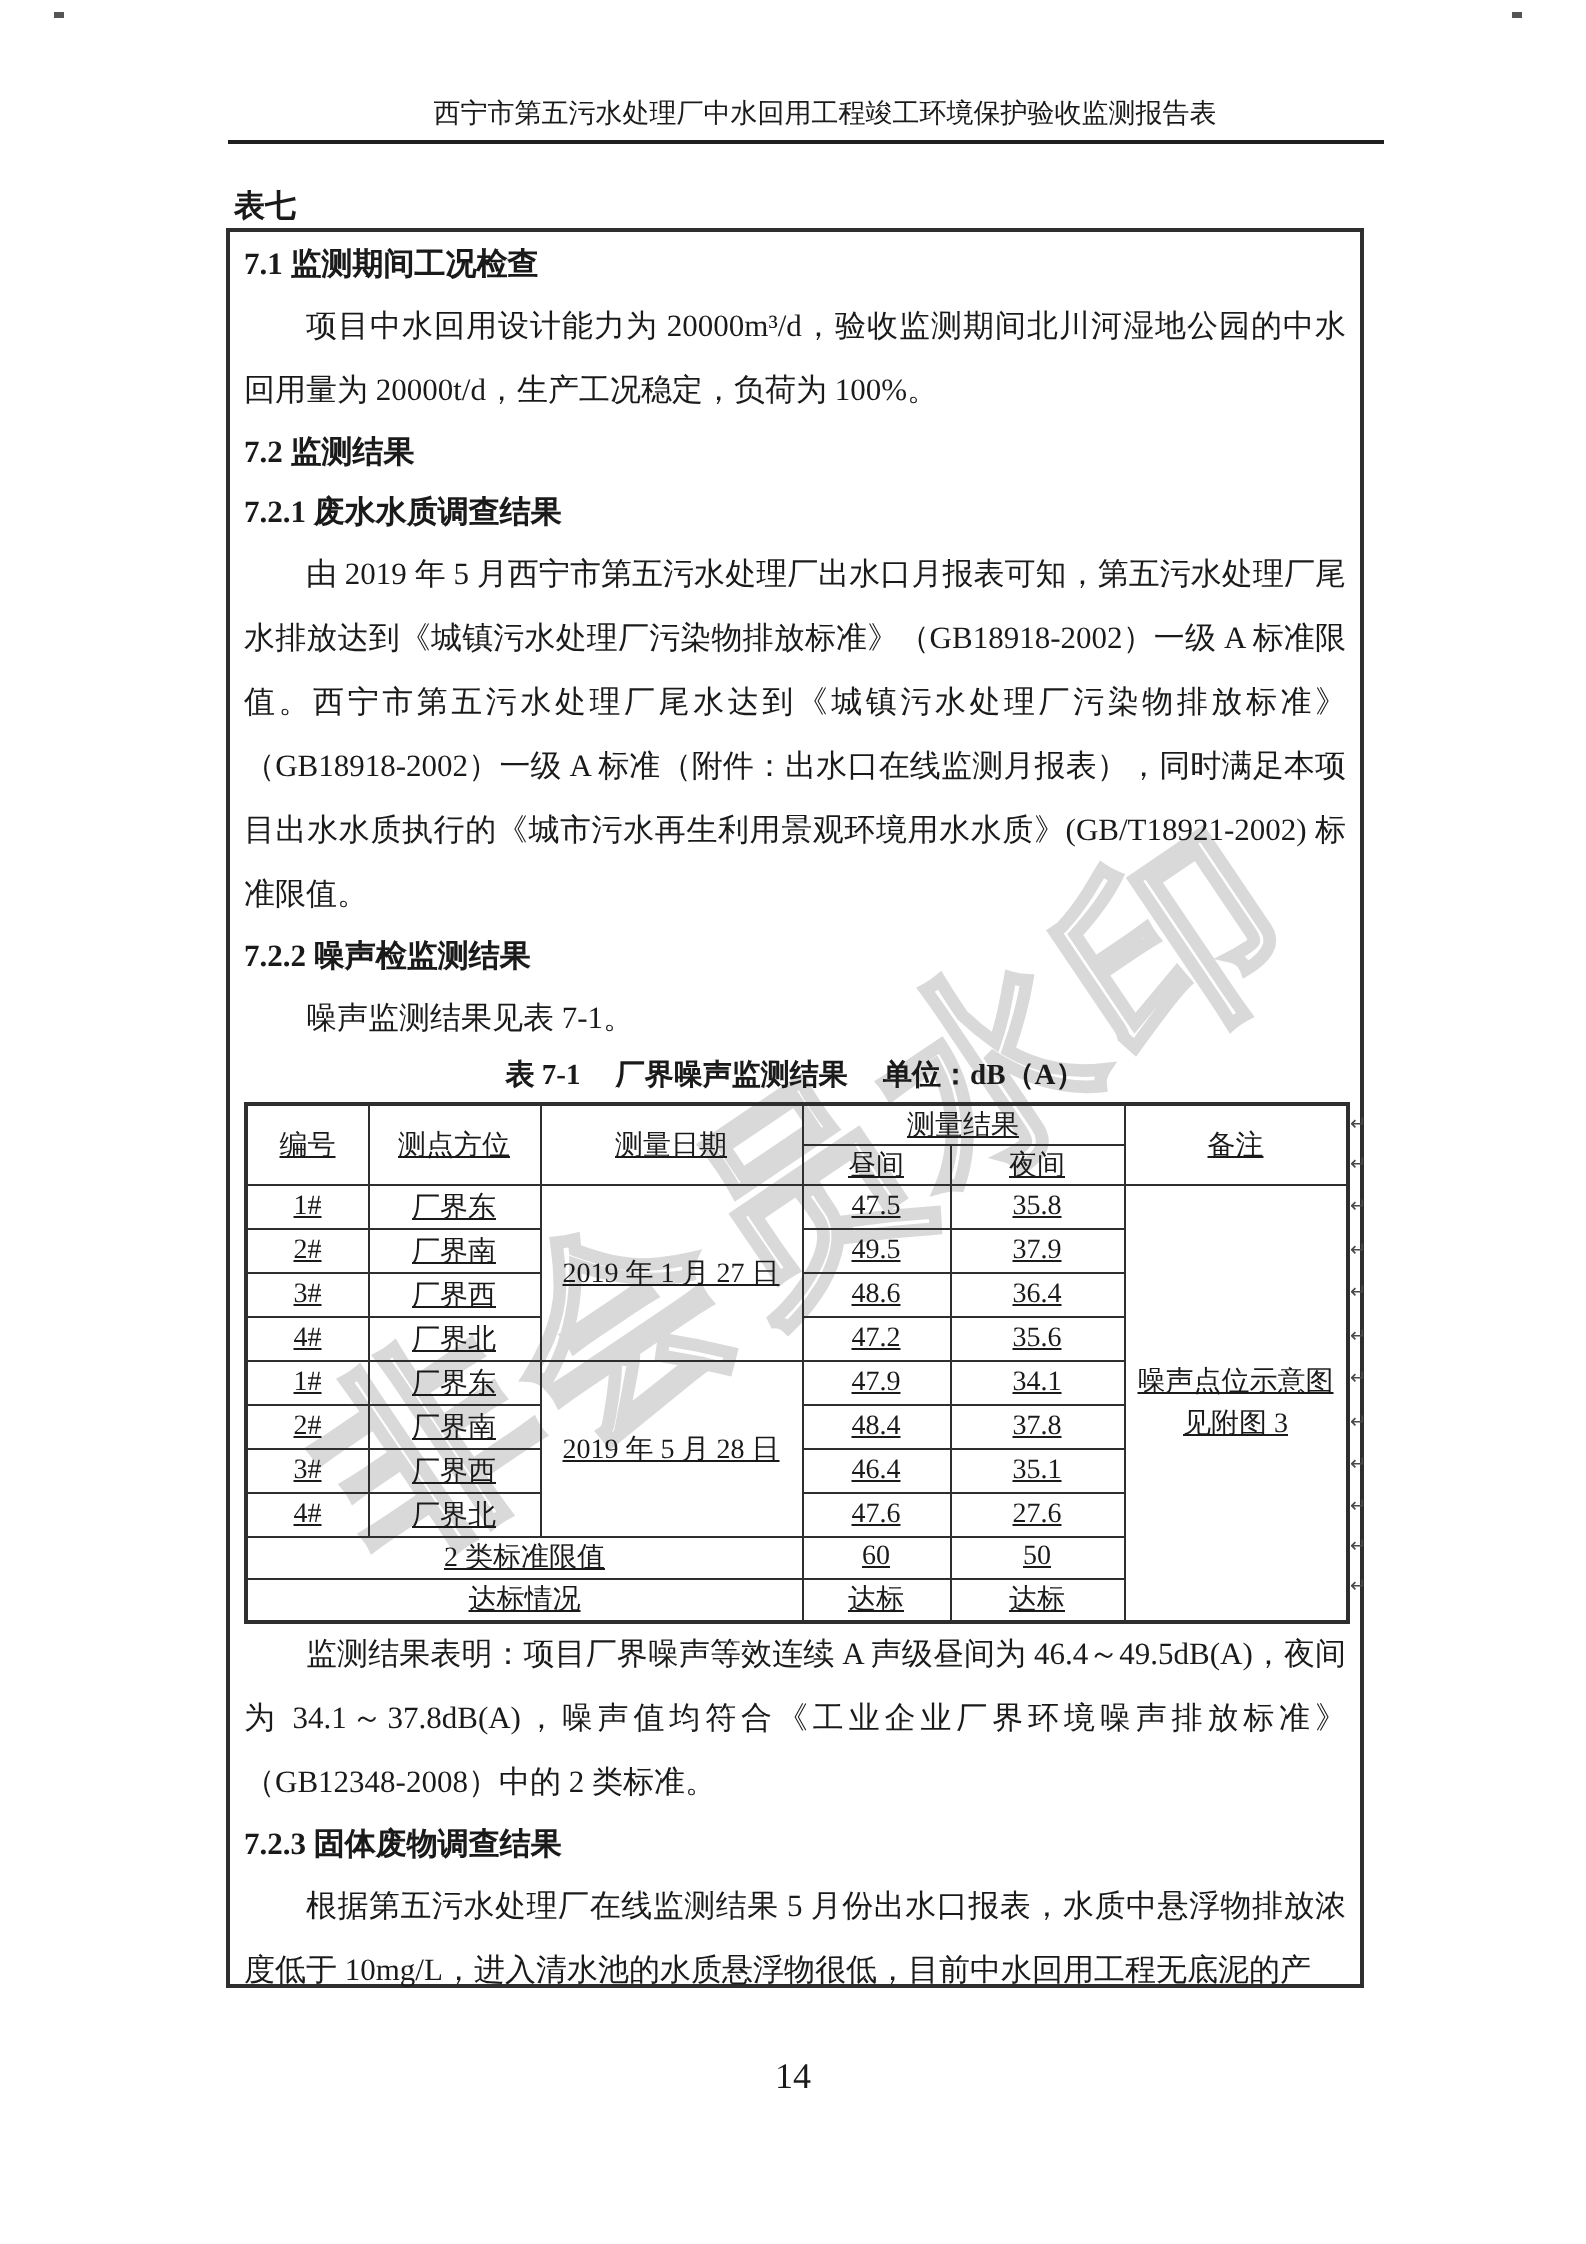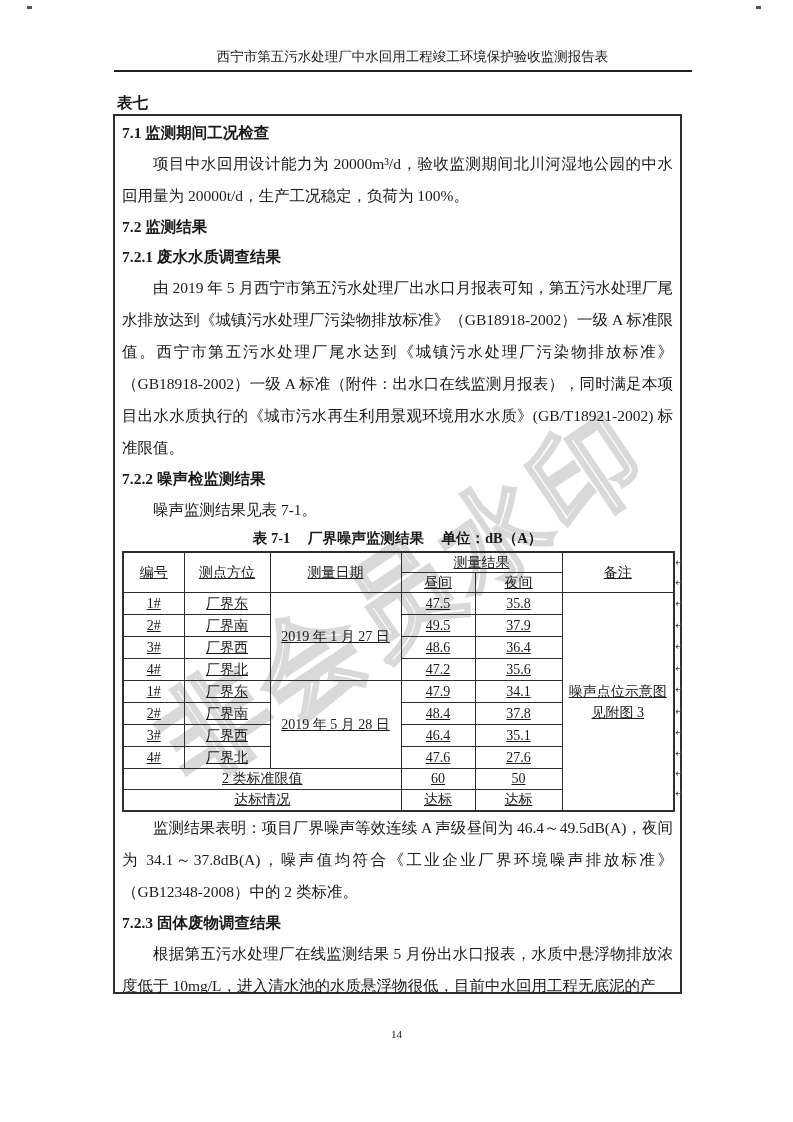--- a/index.html
+++ b/index.html
@@ -52,21 +52,21 @@
   tr.drow td{height:21px;}
   tr.srow td{height:20px;}
   .remark-cell{line-height:21px;}
 
   .row-marks{position:absolute;top:0;left:553px;width:14px;height:100%;}
   .row-marks span{
     position:absolute;left:0;font-size:10px;color:#4a4a4a;line-height:10px;
     font-family:"DejaVu Sans","Liberation Sans",sans-serif;
   }
 
-  .page-number{position:absolute;top:1028px;left:0;width:100%;text-align:center;font-size:11px;z-index:1;}
+  .page-number{position:absolute;top:1028px;left:0;width:100%;text-align:center;font-size:18px;z-index:1;}
 </style>
 </head>
 <body>
 
 <div class="page">
 
   <div class="speck left"></div>
   <div class="speck right"></div>
 
   <div class="watermark">非会员水印</div>

